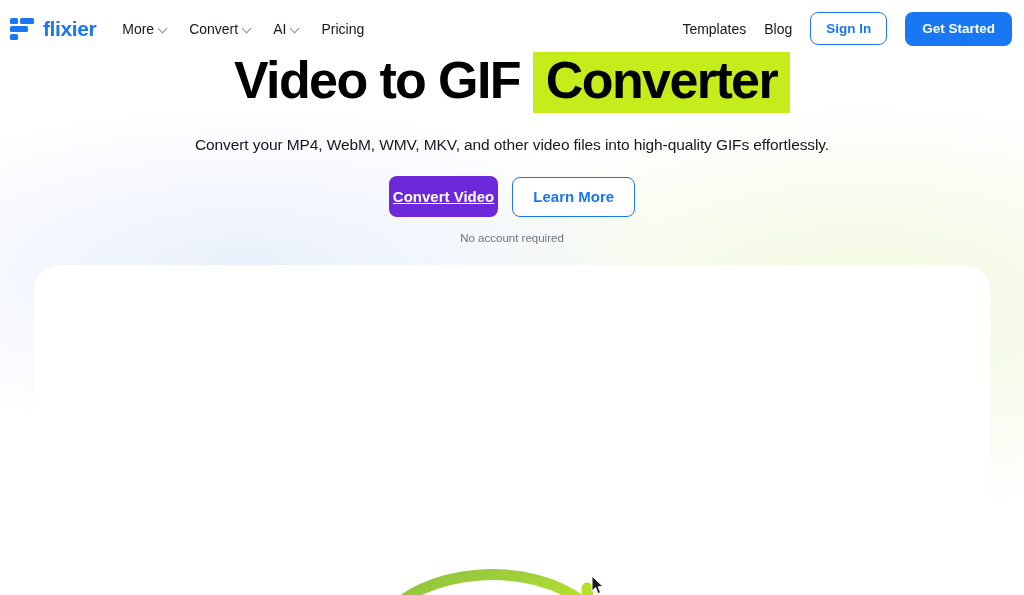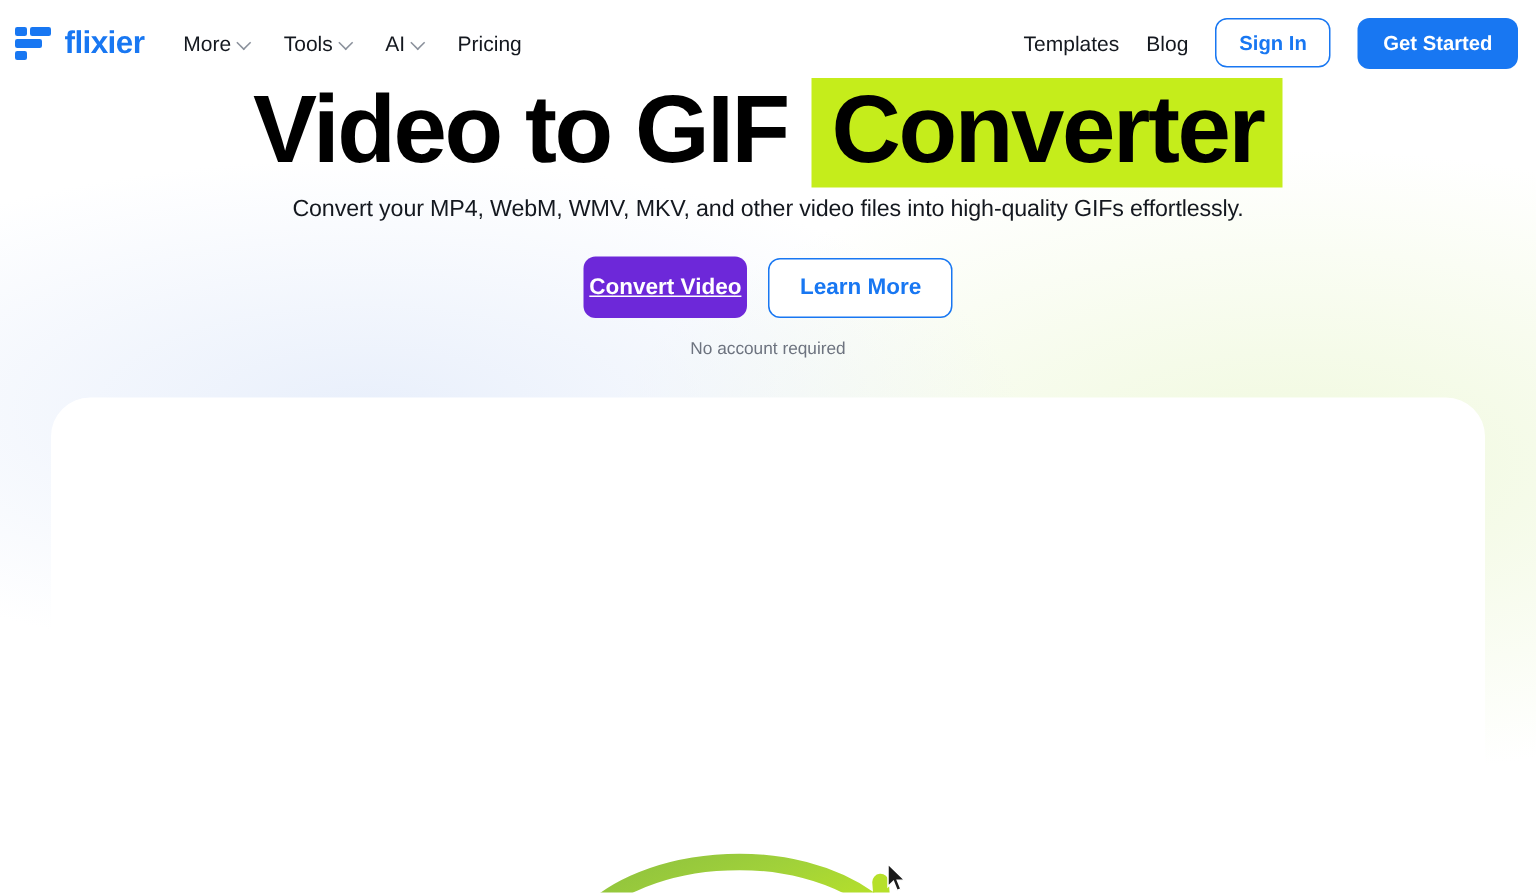--- a/index.html
+++ b/index.html
@@ -156,35 +156,35 @@
   
   .hero {
     position: absolute;
     top: 52px;
     left: 0;
     width: 1024px;
     text-align: center;
     z-index: 10;
   }
   .hero-title {
-    font-size: 64px;
+    font-size: 52px;
     line-height: 1.08;
     font-weight: 800;
     letter-spacing: -1.6px;
     color: #000000;
     white-space: nowrap;
   }
   .hero-title .hl {
     background: #c5ed1b;
     padding: 2px 13px 6px 13px;
     display: inline-block;
     line-height: 1.02;
   }
   .hero-sub {
-    margin-top: 6px;
+    margin-top: 23px;
     font-size: 15.5px;
     color: #14181f;
     letter-spacing: -0.1px;
   }
   .hero-actions {
     margin-top: 22px;
     display: flex;
     justify-content: center;
     align-items: center;
     gap: 14px;
@@ -266,21 +266,21 @@
     </span>
     <span class="brand-name">flixier</span>
   </a>
 
   <nav class="nav-left">
     <div class="nav-item">
       <span>More</span>
       <span class="chev"></span>
     </div>
     <div class="nav-item">
-      <span>Tools</span>
+      <span>Convert</span>
       <span class="chev"></span>
     </div>
     <div class="nav-item">
       <span>AI</span>
       <span class="chev"></span>
     </div>
     <div class="nav-item">
       <span>Pricing</span>
     </div>
   </nav>

